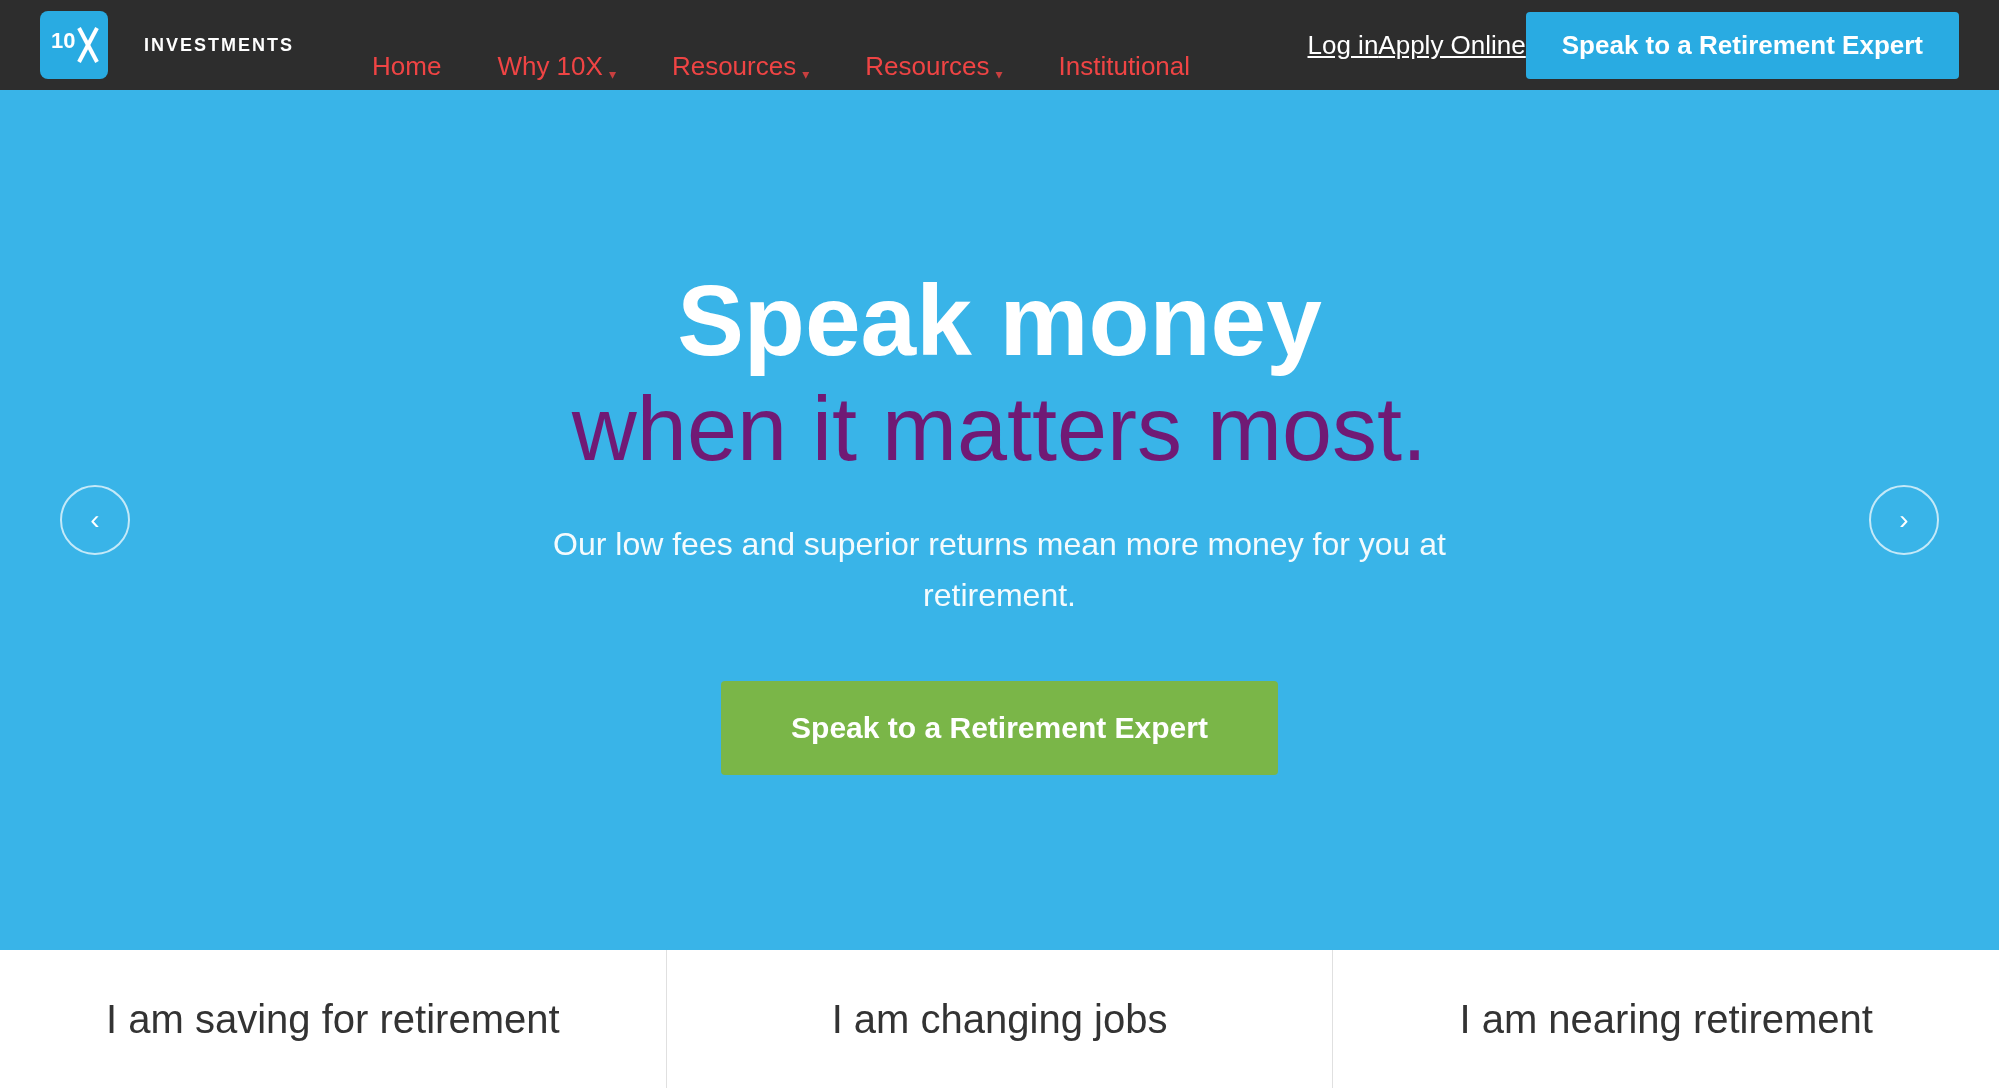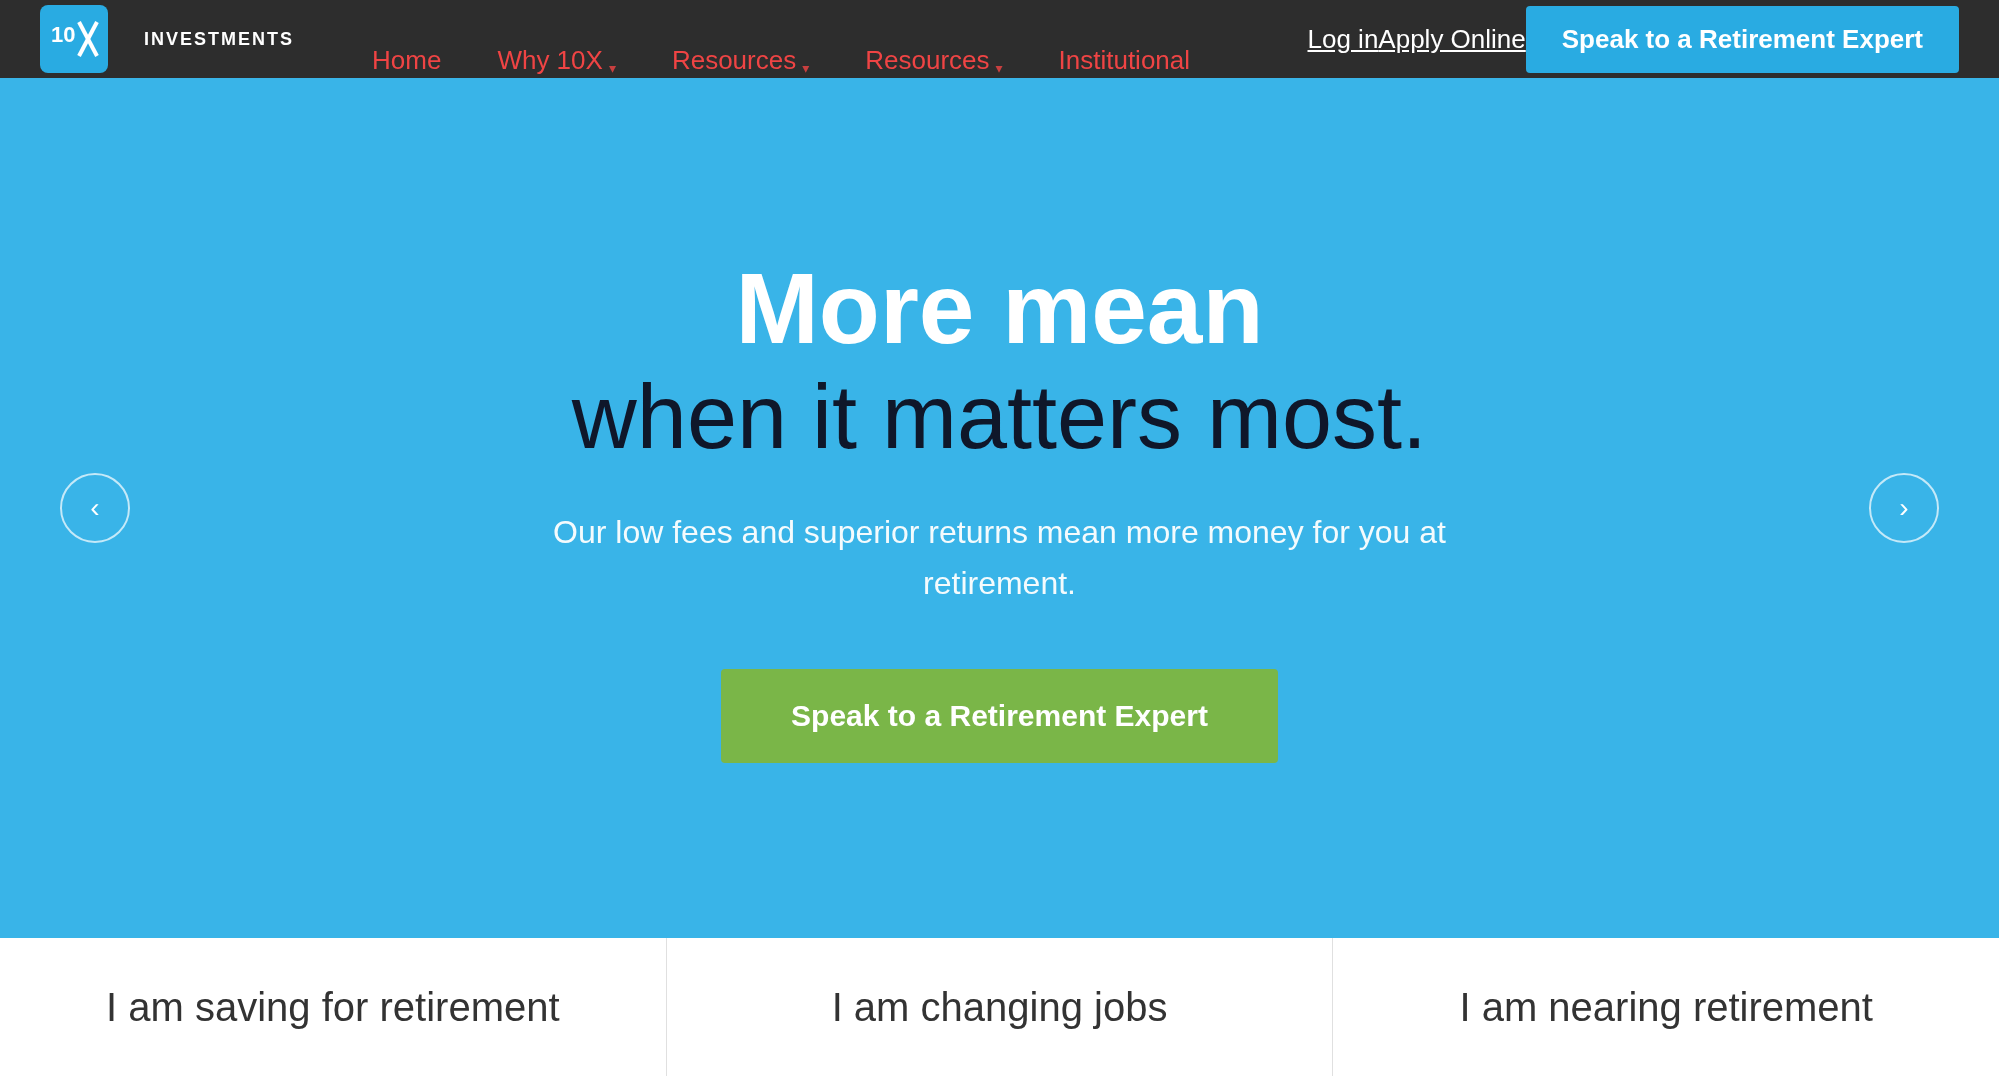--- a/index.html
+++ b/index.html
@@ -10,21 +10,21 @@
 
     body {
       font-family: 'Helvetica Neue', Helvetica, Arial, sans-serif;
       width: 1999px;
       overflow-x: hidden;
     }
 
     
     .navbar {
       background-color: #2d2d2d;
-      height: 78px;
+      height: 90px;
       display: flex;
       align-items: center;
       padding: 0 40px;
       position: relative;
       z-index: 10;
     }
 
     .nav-logo {
       display: flex;
       align-items: center;
@@ -133,21 +133,21 @@
       font-size: 100px;
       font-weight: 800;
       color: #ffffff;
       line-height: 1.1;
       display: block;
     }
 
     .hero-title-light {
       font-size: 90px;
       font-weight: 300;
-      color: #0f172a;
+      color: #701a75;
       line-height: 1.2;
       display: block;
     }
 
     .hero-subtitle {
       color: #ffffff;
       font-size: 32px;
       font-weight: 400;
       margin-top: 36px;
       line-height: 1.6;
@@ -264,21 +264,21 @@
     </button>
   </div>
 </nav>
 
 <section class="hero">
   <button class="carousel-btn carousel-btn-left">
     <span>‹</span>
   </button>
 
   <div class="hero-content">
-    <span class="hero-title-bold">More mean</span>
+    <span class="hero-title-bold">Speak money</span>
     <span class="hero-title-light">when it matters most.</span>
     <p class="hero-subtitle">Our low fees and superior returns mean more money for
 you at retirement.</p>
     <button class="hero-cta-btn">
       <span>Speak to a Retirement Expert</span>
     </button>
   </div>
 
   <button class="carousel-btn carousel-btn-right">
     <span>›</span>

